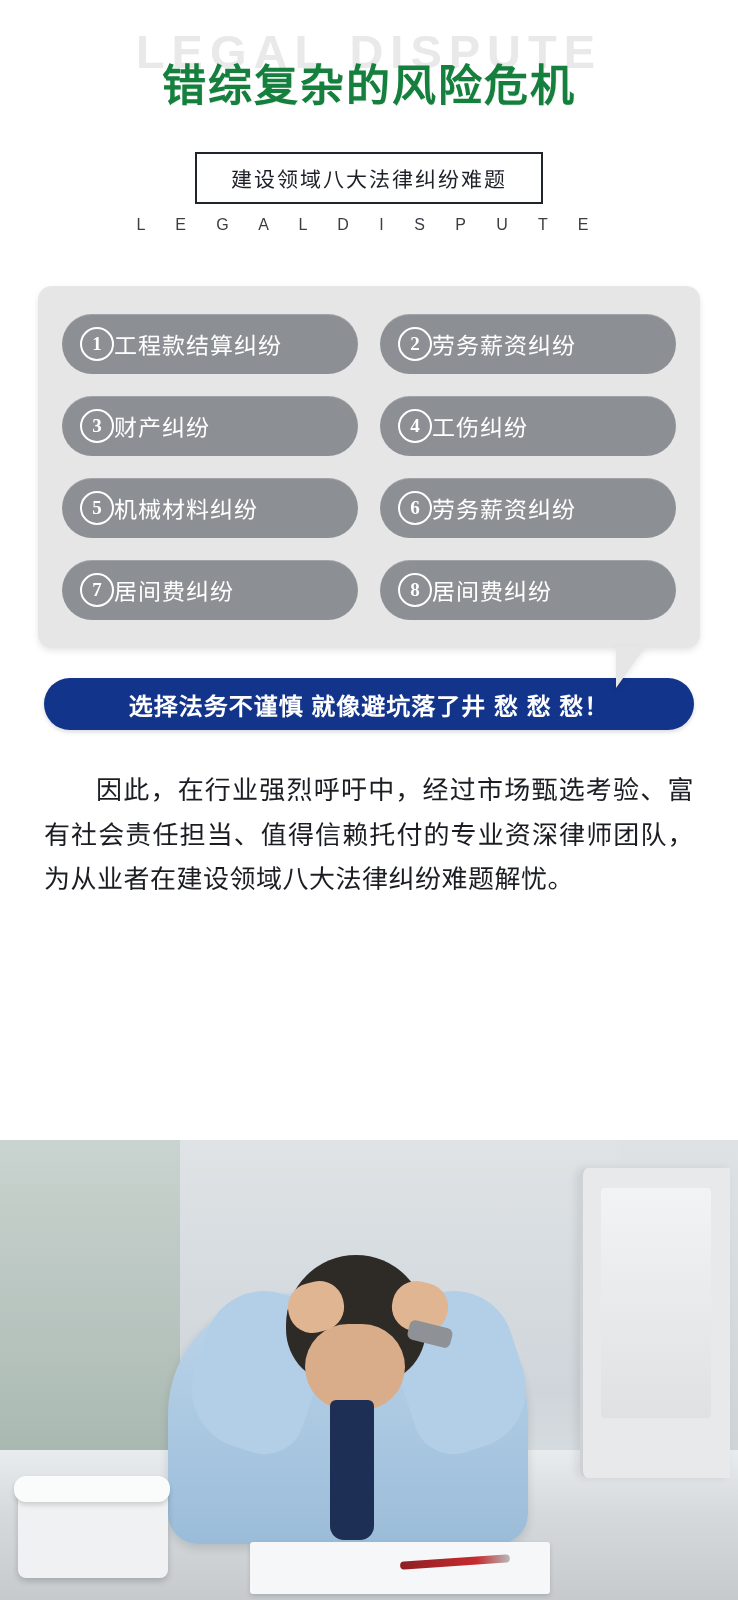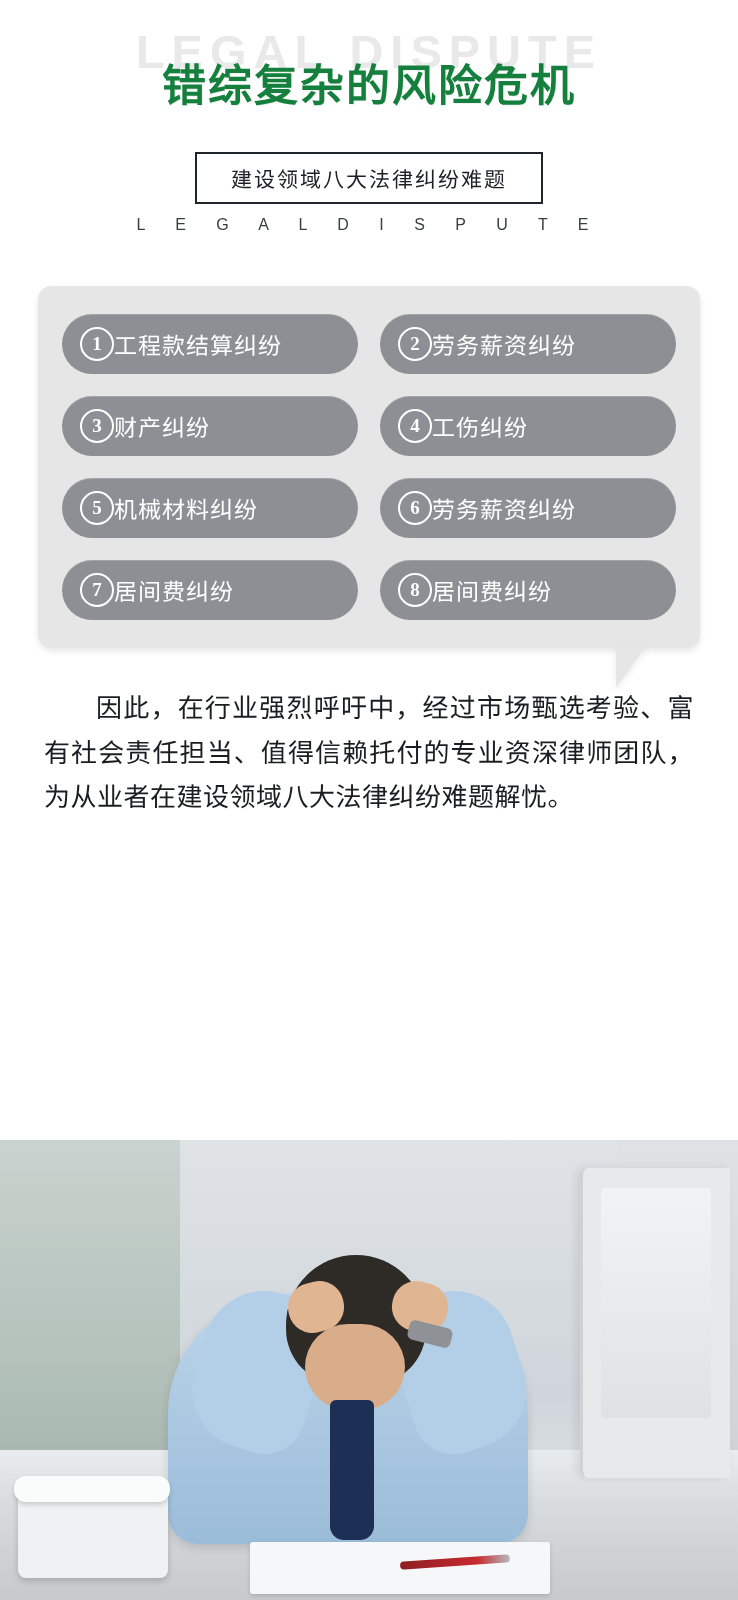--- a/index.html
+++ b/index.html
@@ -328,20 +328,21 @@
           <span class="num">8</span>
           <span class="label">居间费纠纷</span>
         </div>
 
       </div>
       <div class="bubble-tail"></div>
     </div>
   </div>
 
 
+  <div class="banner">选择法务不谨慎 就像避坑落了井  愁 愁 愁！</div>
 
   <p class="para">因此，在行业强烈呼吁中，经过市场甄选考验、富有社会责任担当、值得信赖托付的专业资深律师团队，为从业者在建设领域八大法律纠纷难题解忧。</p>
 
   <div class="photo">
     <div class="ph-wallL"></div>
     <div class="ph-wallR"></div>
     <div class="ph-desk"></div>
     <div class="monitor"></div>
     <div class="man-body"></div>
     <div class="arm-l"></div>

